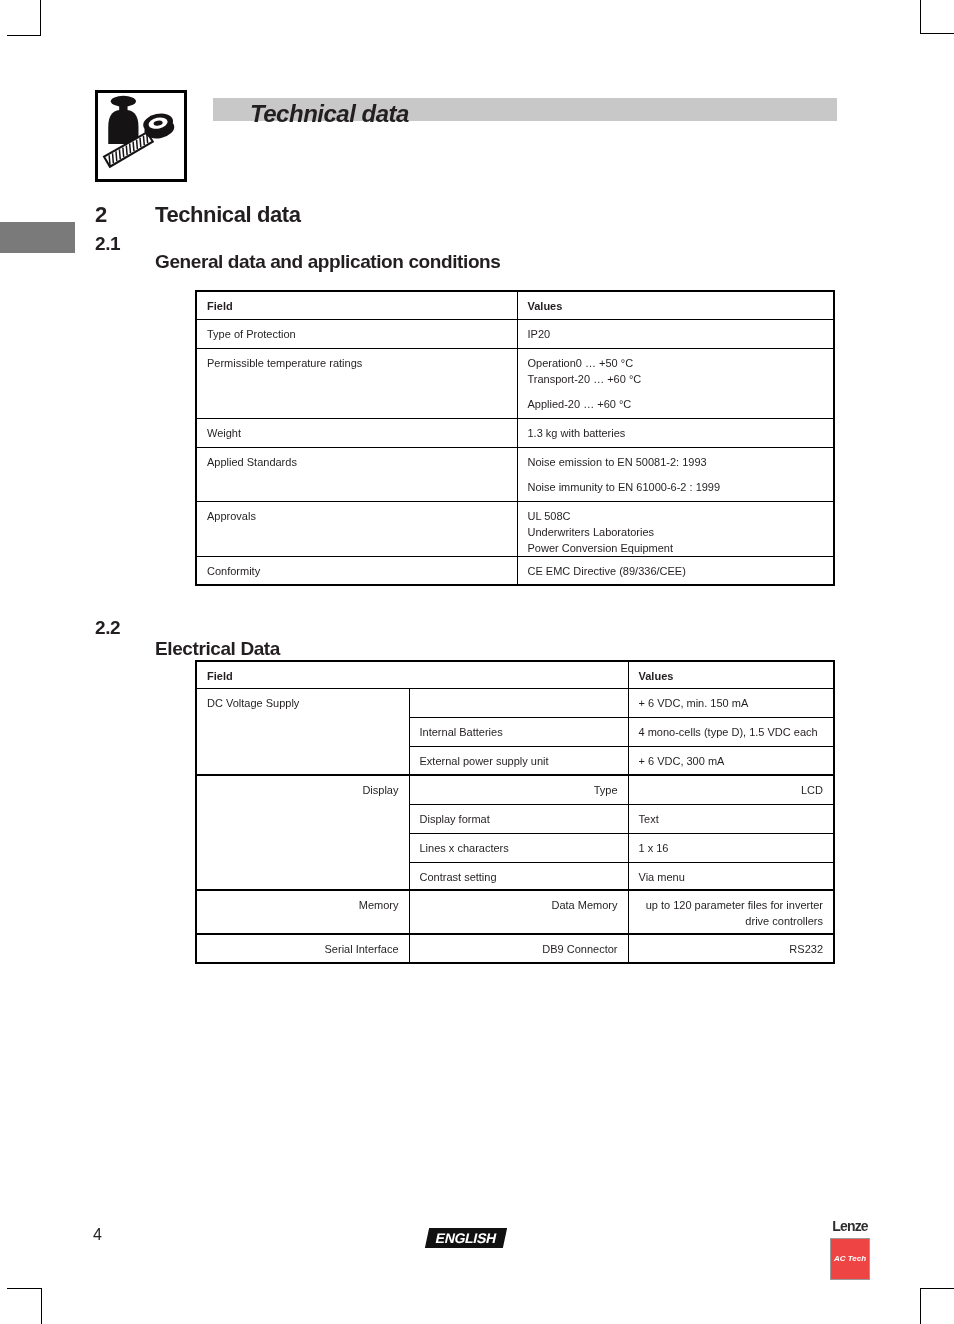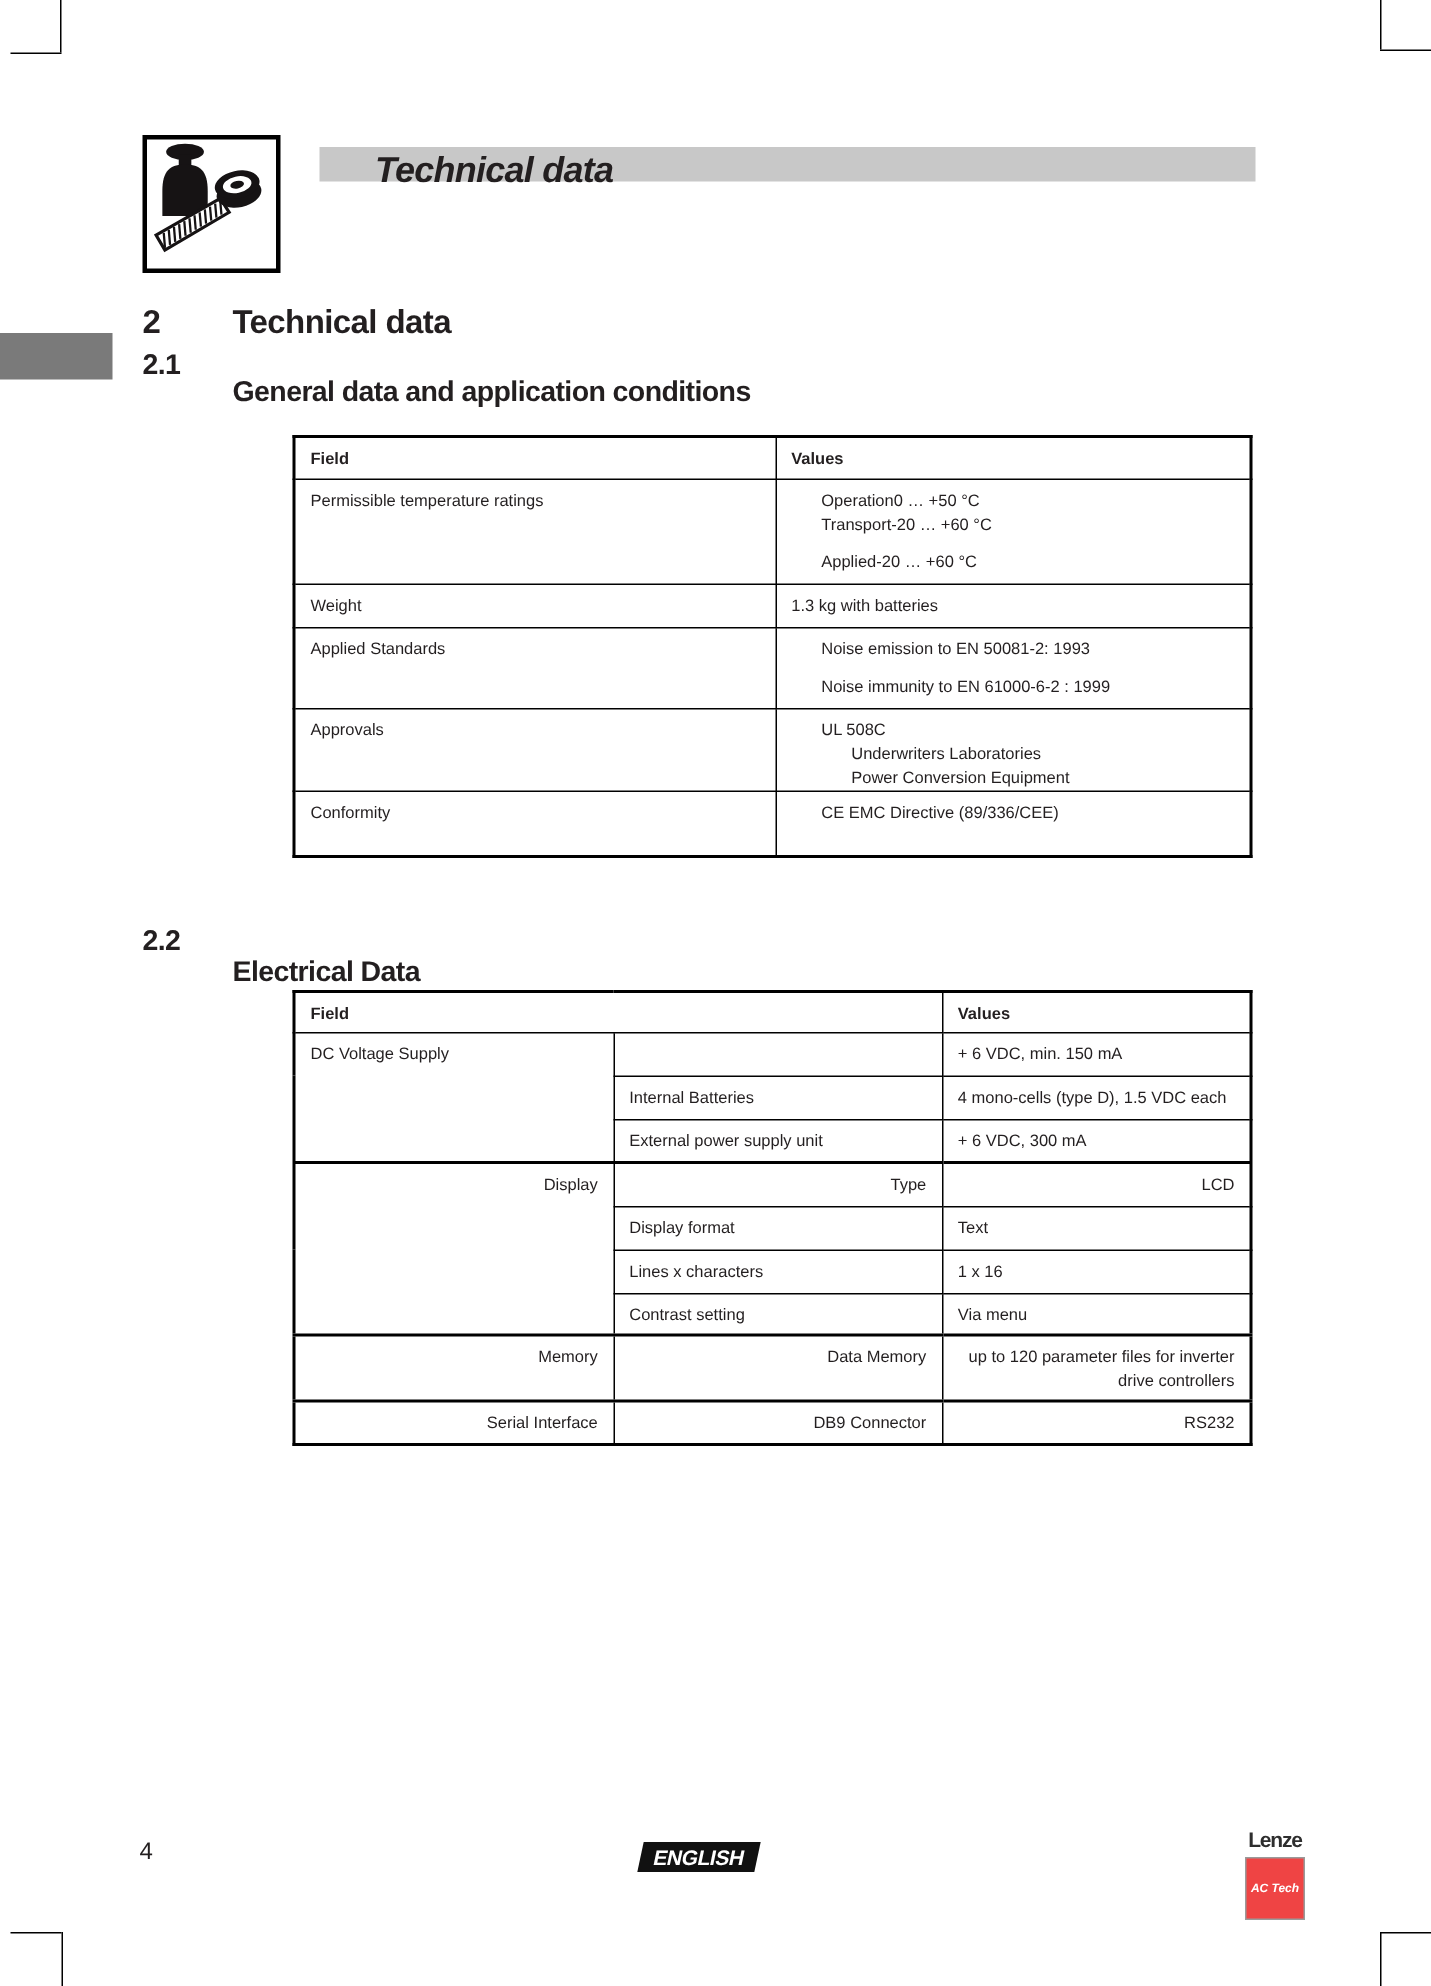--- a/index.html
+++ b/index.html
@@ -27,21 +27,21 @@
   table { border-collapse:collapse; position:absolute; table-layout:fixed; background:#fff; }
   .t1 { left:195px; top:290px; width:640px; border:2px solid #000; }
   .t2 { left:195px; top:660px; width:640px; border:2px solid #000; }
   td { border:1px solid #000; vertical-align:top; padding:6px 10px 0 10px;
        font-size:11px; line-height:16px; overflow:hidden; }
   td.hd { font-weight:bold; }
   tr.gsep td { border-top-width:2px;text-align:right; }
   .pair { display:flex; }
   .plbl { width:81px; flex:none; }
   .gap { margin-top:9px; }
-  .blk { display:block;margin-left:20px; }
+  .blk { display:block; }
 
   
   .footer-num { position:absolute; left:93px; top:1226px; font-size:16px; }
   .badge { position:absolute; left:427px; top:1228px; width:78px; height:20px; background:#111;
            transform:skewX(-12deg); display:flex; align-items:center; justify-content:center; }
   .badge span { color:#fff; font-weight:bold; font-size:14px; letter-spacing:-0.3px; }
   .brand { position:absolute; left:830px; top:1219px; width:40px; text-align:center; }
   .brand-name { font-size:14px; font-weight:bold; letter-spacing:-0.8px; line-height:15px; color:#2e2e2e; }
   .brand-sub { margin-top:4px; background:#ef4444; color:#fff; font-size:8px; font-style:italic;
                font-weight:bold; line-height:10px; border:1px solid #9a9a9a; padding:15px 1px; }
@@ -112,20 +112,24 @@
   <table class="t1">
     <colgroup>
         <col style="width:321px">
         <col>
       </colgroup>
     <tbody>
         <tr style="height:28px">
       <td class="hd">Field</td>
       <td class="hd">Values</td>
     </tr>
+    <tr style="height:29px">
+      <td>Type of Protection</td>
+      <td>IP20</td>
+    </tr>
     <tr style="height:70px">
       <td>Permissible temperature ratings</td>
       <td>
         <span class="pair blk"><span class="plbl">Operation</span><span>0 … +50 °C</span></span>
         <span class="pair blk"><span class="plbl">Transport</span><span>-20 … +60 °C</span></span>
         <span class="pair blk gap"><span class="plbl">Applied</span><span>-20 … +60 °C</span></span>
       </td>
     </tr>
     <tr style="height:29px">
       <td>Weight</td>
@@ -143,21 +147,21 @@
       <td>
         <span class="pair blk">
           <span class="plbl">UL 508C</span>
           <span>
             <span class="blk">Underwriters Laboratories</span>
             <span class="blk">Power Conversion Equipment</span>
           </span>
         </span>
       </td>
     </tr>
-    <tr style="height:44px">
+    <tr style="height:29px">
       <td>Conformity</td>
       <td>
         <span class="pair blk">
           <span class="plbl">CE</span>
           <span>EMC Directive (89/336/CEE)</span>
         </span>
       </td>
     </tr>
   </tbody>
     </table>

